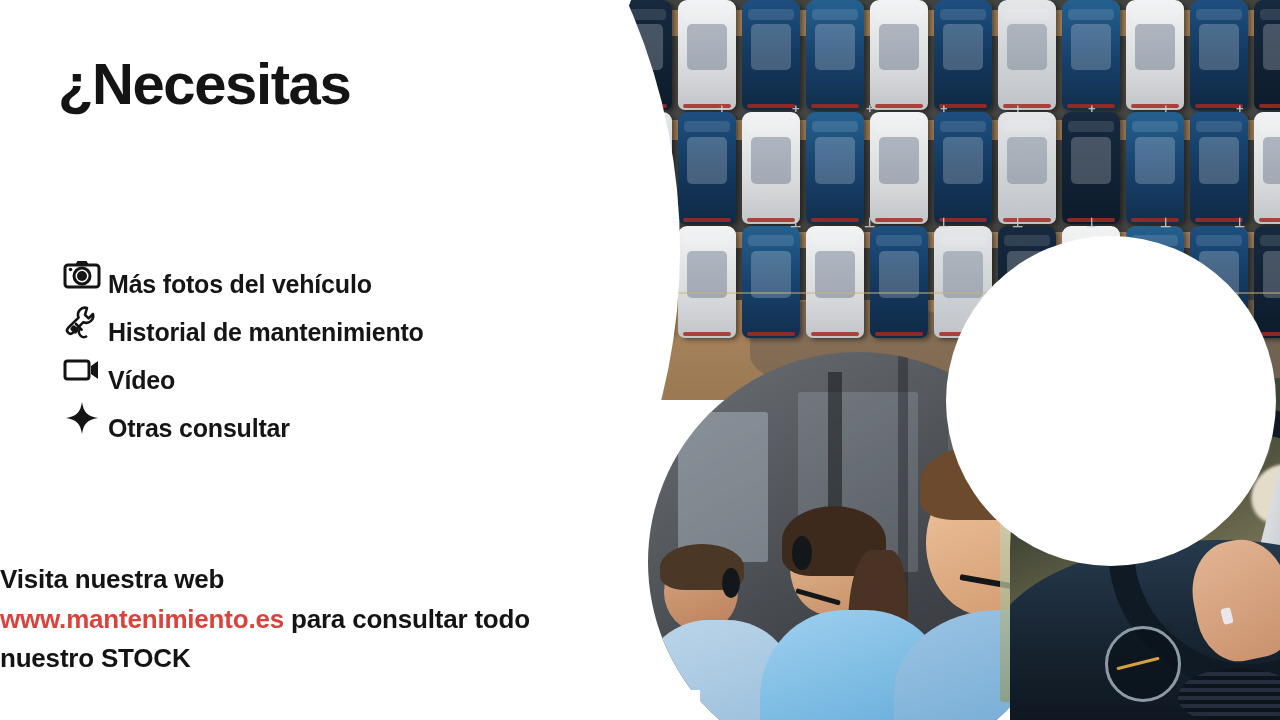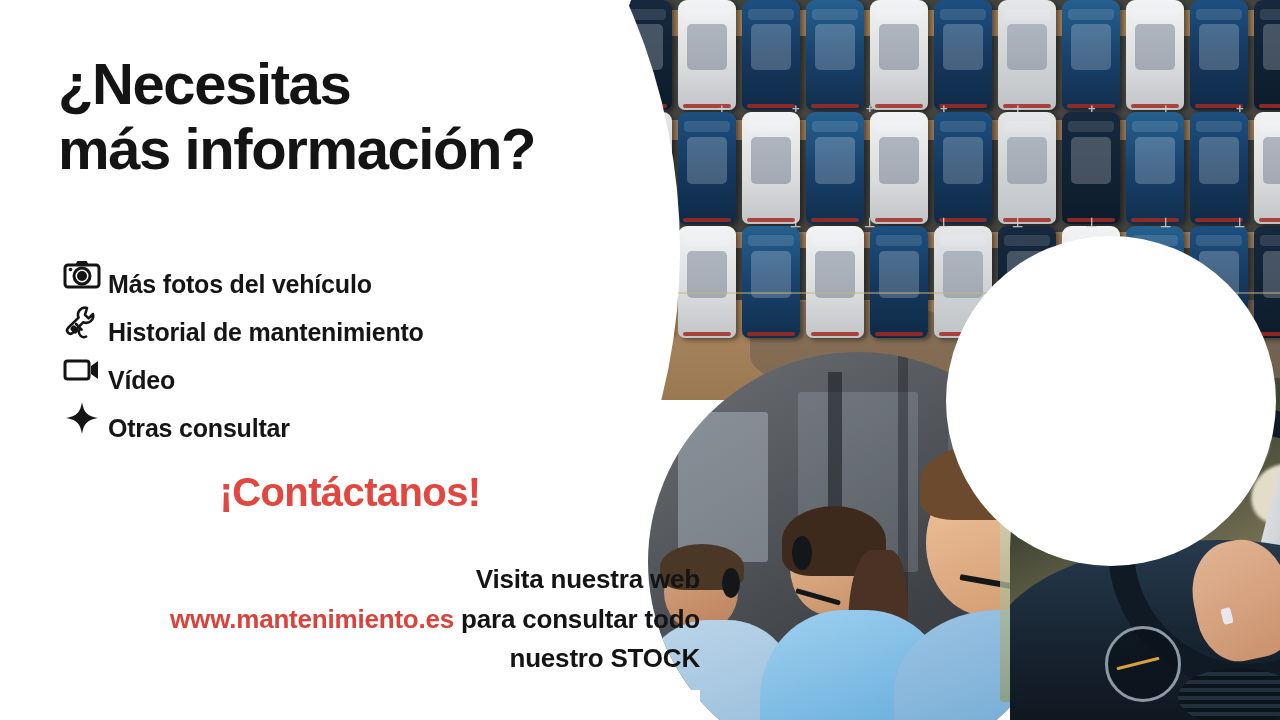--- a/index.html
+++ b/index.html
@@ -143,21 +143,21 @@
 
   .bullets{position:absolute;left:56px;top:250px;width:560px;}
   .bullet{display:flex;align-items:center;height:48px;}
   .bullet .ic{width:52px;height:40px;display:flex;align-items:center;justify-content:center;flex:0 0 auto;}
   .bullet .tx{font-size:25px;font-weight:700;color:#151515;letter-spacing:-.2px;margin-top:20px;}
 
   .cta{
     position:absolute;left:0;top:470px;width:700px;text-align:center;
     font-size:40px;font-weight:800;color:#e2463f;letter-spacing:-.6px;
   }
-  .weblines{position:absolute;left:0;top:560px;width:700px;text-align:right;}
+  .weblines{position:absolute;left:0;top:560px;width:700px;text-align:left;}
   .webline{font-size:26px;font-weight:700;color:#141414;line-height:1.52;letter-spacing:-.2px;}
   .url{color:#d9433c;}
 </style>
 </head>
 <body>
 
 <div id="banner">
 
   <div class="photos">
 
@@ -350,21 +350,20 @@
 
     <div class="mask mask-left-top"></div>
     <div class="mask mask-gap"></div>
     <div class="mask mask-bottom-left"></div>
   </div>
 
   <div class="content">
 
     <div class="headline">
       <span>¿Necesitas</span>
-      <span class="l2">más información?</span>
     </div>
 
     <div class="bullets">
 
       <div class="bullet">
         <span class="ic">
           <svg width="38" height="30" viewBox="0 0 38 30" aria-hidden="true">
             <rect x="2" y="6" width="34" height="22" rx="3" fill="none" stroke="#141414" stroke-width="3"></rect>
             <path d="M12 6 L14.5 2 H23.5 L26 6 Z" fill="#141414"></path>
             <circle cx="19" cy="17" r="8" fill="none" stroke="#141414" stroke-width="3"></circle>
@@ -401,21 +400,20 @@
         <span class="ic">
           <svg width="34" height="34" viewBox="0 0 34 34" aria-hidden="true">
             <path d="M17 1 C18.6 11.4 22.6 15.4 33 17 C22.6 18.6 18.6 22.6 17 33 C15.4 22.6 11.4 18.6 1 17 C11.4 15.4 15.4 11.4 17 1 Z" fill="#141414"></path>
           </svg>
         </span>
         <span class="tx">Otras consultar</span>
       </div>
 
     </div>
 
-    <div class="cta">¡Contáctanos!</div>
 
     <div class="weblines">
       <div class="webline">Visita nuestra web</div>
       <div class="webline">
         <span class="url">www.mantenimiento.es</span><span> para consultar todo</span>
       </div>
       <div class="webline">nuestro STOCK</div>
     </div>
 
   </div>

